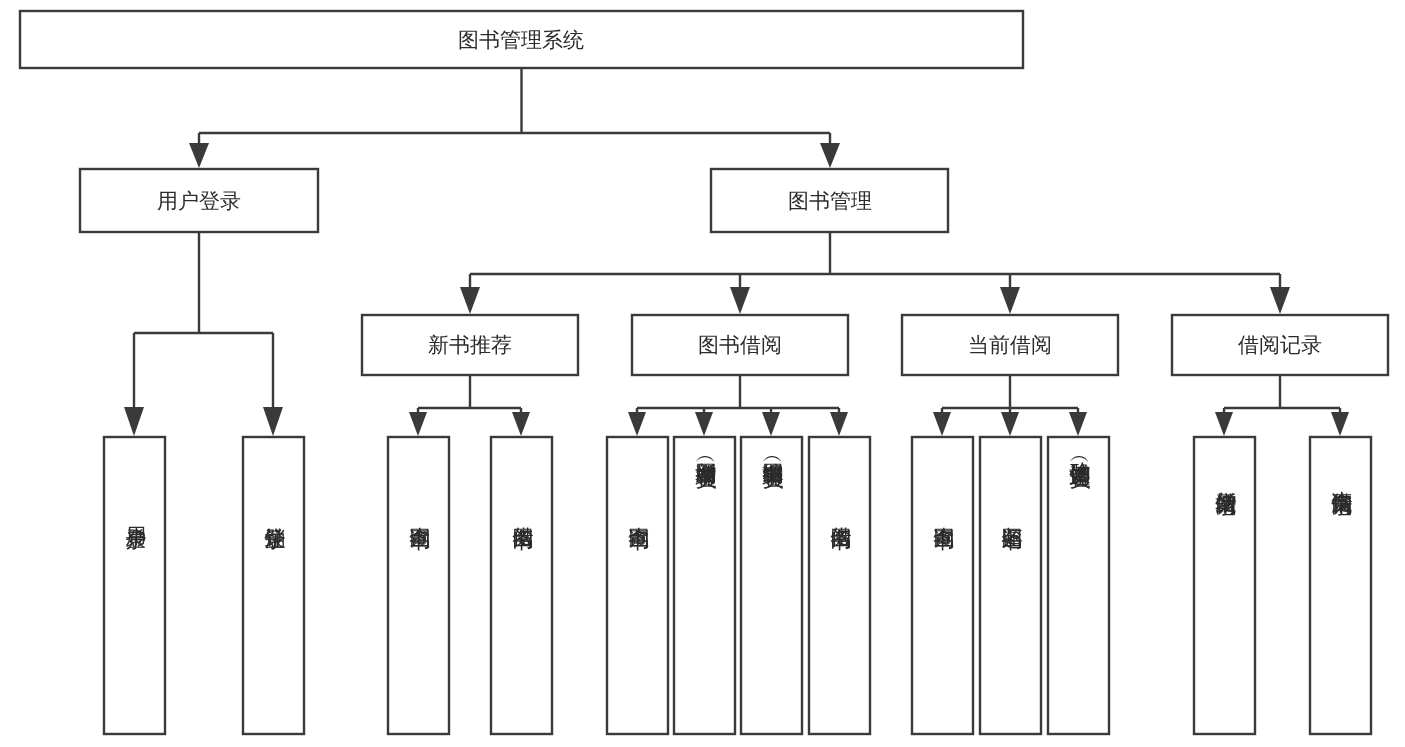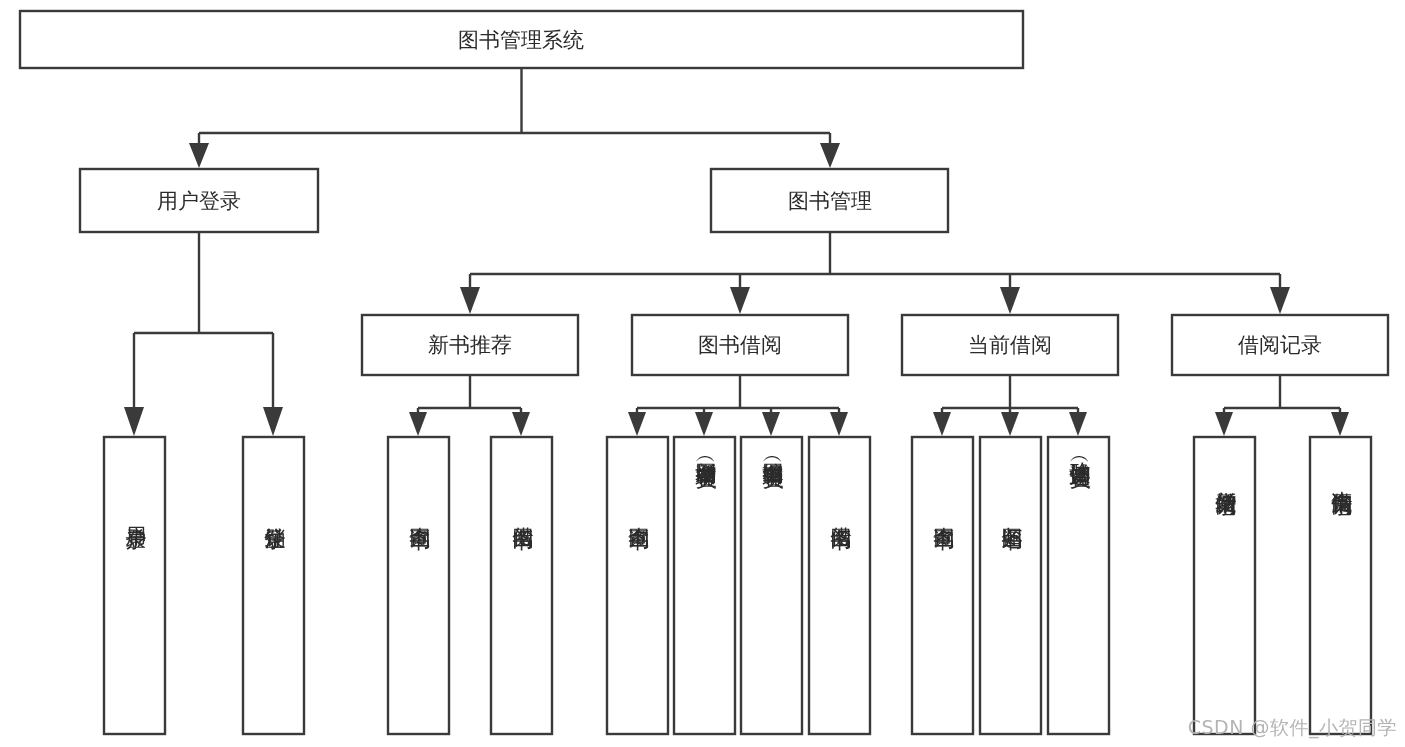--- a/index.html
+++ b/index.html
@@ -199,14 +199,13 @@
   <div class="vlabel" style="left:758px; top:445px;">编辑图书（管理员）</div>
   <div class="vlabel" style="left:826px; top:510px;">借阅图书</div>
 
   <div class="vlabel" style="left:929px; top:510px;">查询图书</div>
   <div class="vlabel" style="left:997px; top:510px;">归还图书</div>
   <div class="vlabel" style="left:1065px; top:445px;">确认归还（管理员）</div>
 
   <div class="vlabel" style="left:1211px; top:474px;">新增借阅记录</div>
   <div class="vlabel" style="left:1327px; top:474px;">查询借阅记录</div>
 
-  <div class="watermark">CSDN @软件_小贺同学</div>
 </div>
 
 </body></html>

